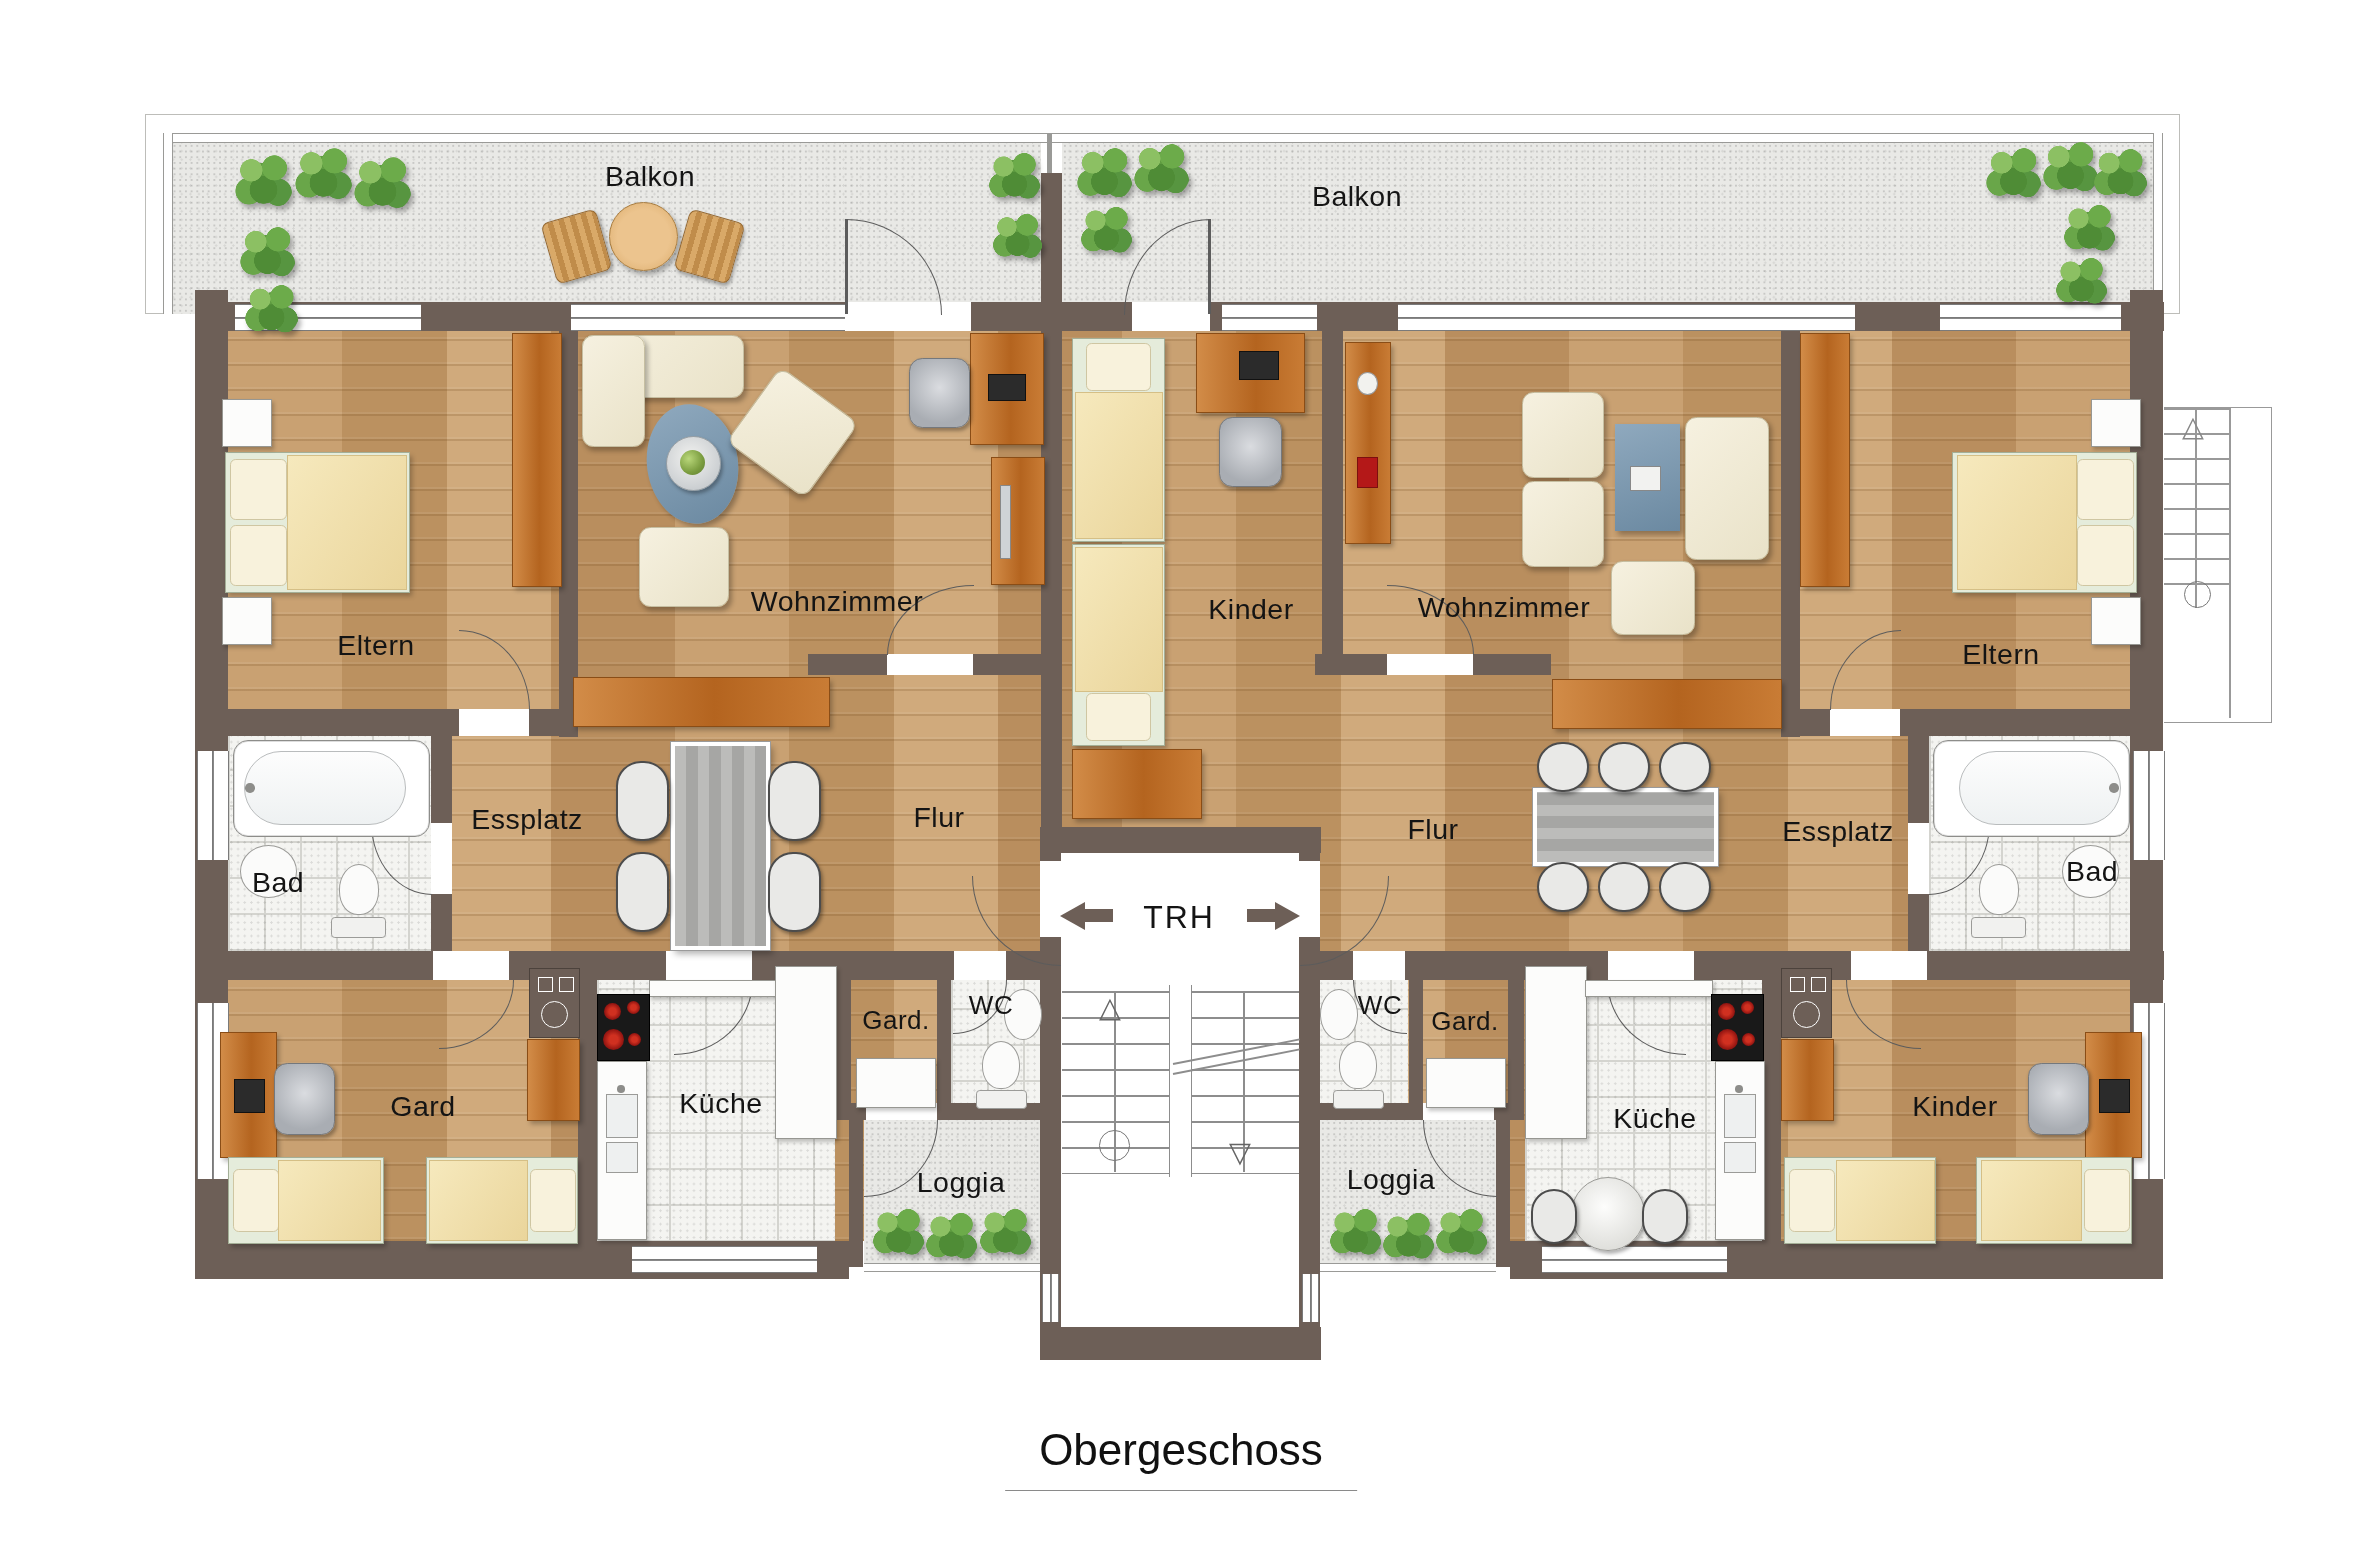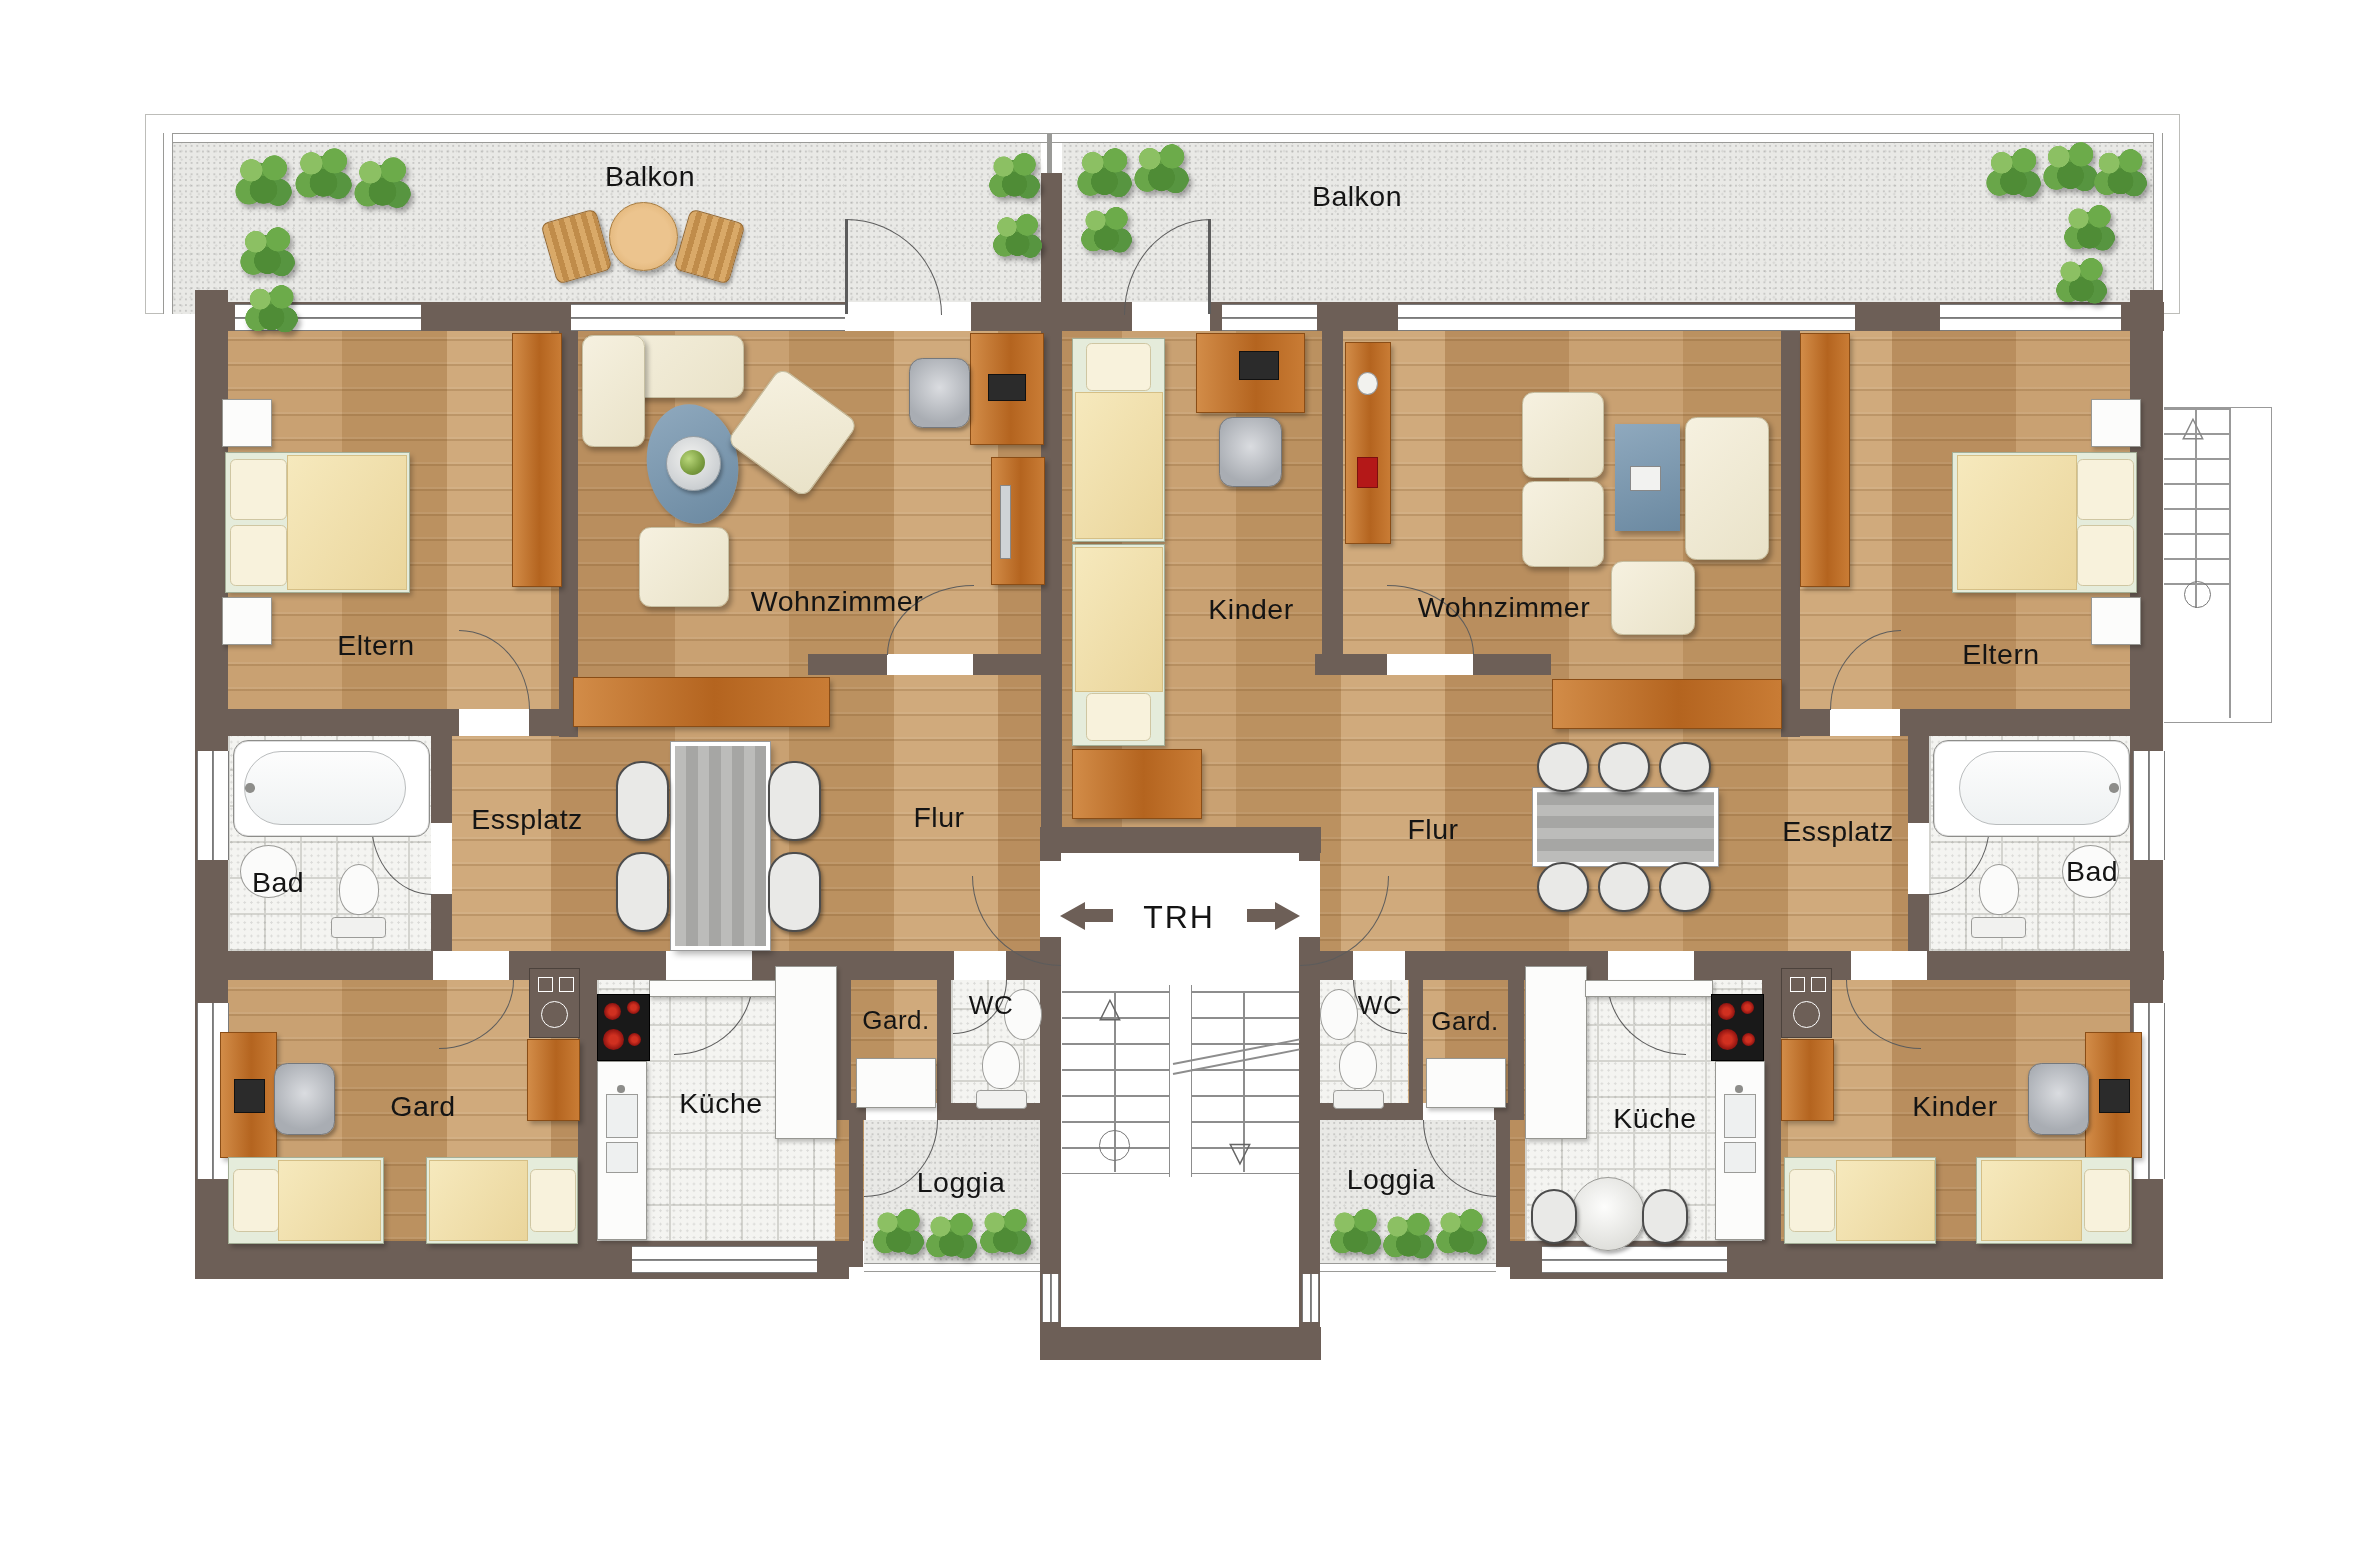--- a/index.html
+++ b/index.html
@@ -454,14 +454,15 @@
   <div class="lbl lbl-sm" style="left:991px;top:1005px;">WC</div>
   <div class="lbl lbl-sm" style="left:1380px;top:1005px;">WC</div>
   <div class="lbl lbl-sm" style="left:1465px;top:1021px;">Gard.</div>
   <div class="lbl" style="left:423px;top:1106px;">Gard</div>
   <div class="lbl" style="left:721px;top:1103px;">Küche</div>
   <div class="lbl" style="left:1655px;top:1118px;">Küche</div>
   <div class="lbl" style="left:1955px;top:1106px;">Kinder</div>
   <div class="lbl" style="left:961px;top:1182px;">Loggia</div>
   <div class="lbl" style="left:1391px;top:1179px;">Loggia</div>
 
+  <div class="title" style="left:1181px;top:1425px;">Obergeschoss</div>
 </div>
 
 
 </body></html>

